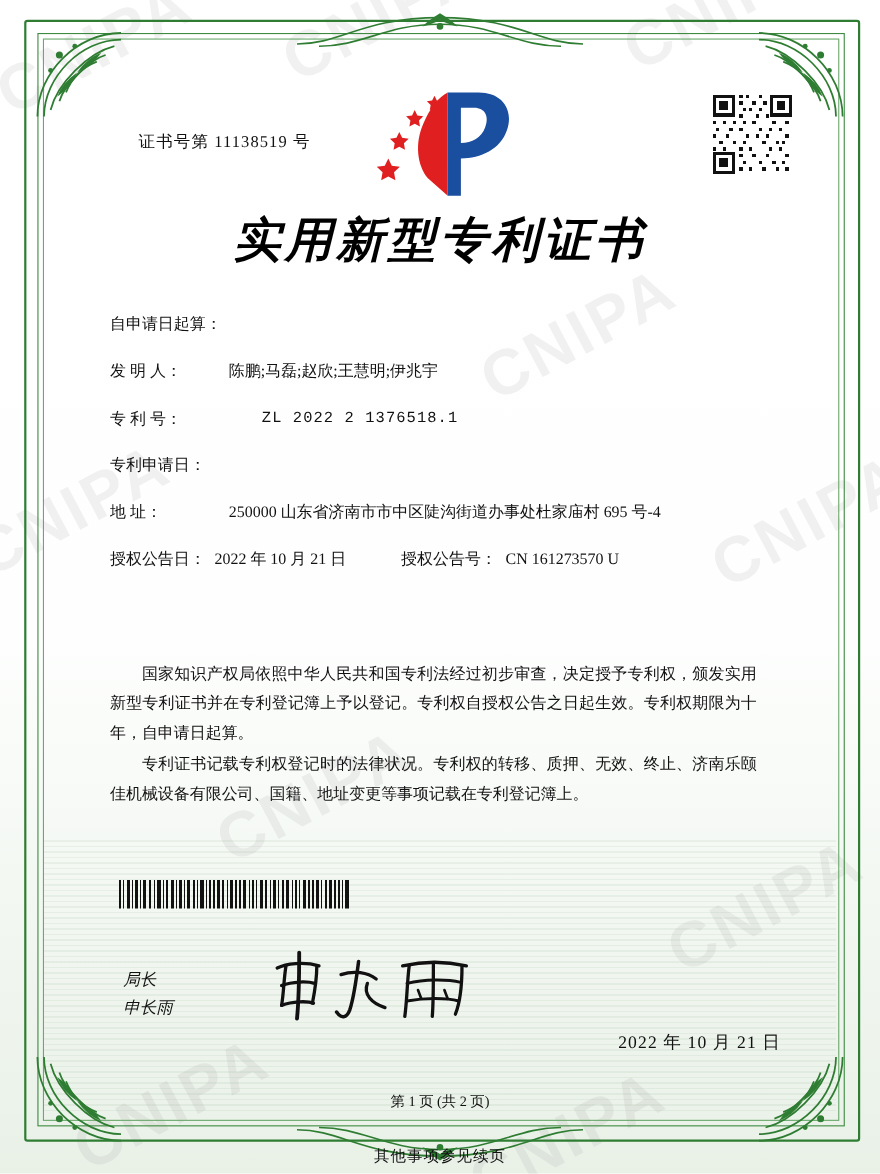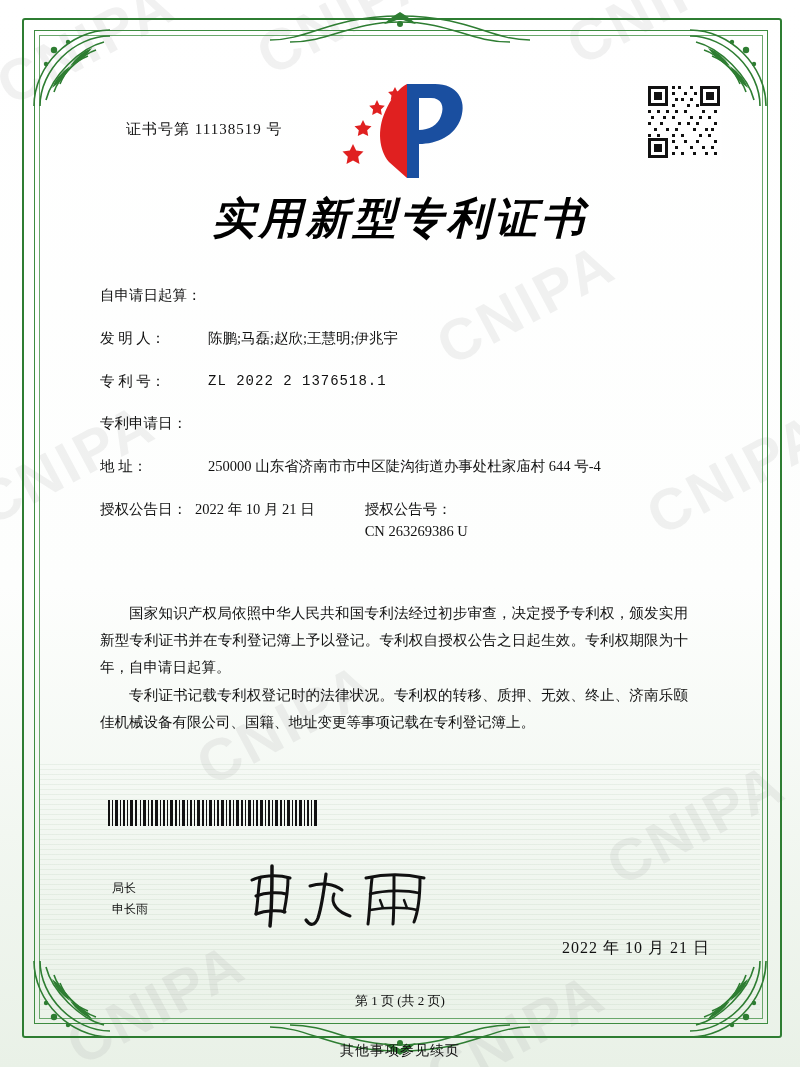--- a/index.html
+++ b/index.html
@@ -158,24 +158,25 @@
     white-space: nowrap;
   }
   .field-value {
     flex: 1;
     word-break: break-all;
   }
   .field-value.mono {
     font-family: "Liberation Mono", "DejaVu Sans Mono", monospace;
     letter-spacing: 1px;
     font-size: 14px;
+    margin-left: 30px;
   }
   .row-two { display: flex; }
   .row-two .half { display:flex; }
-  .row-two .half2 { display:flex; margin-left: 50px; flex-direction: column; }
+  .row-two .half2 { display:flex; margin-left: 50px; }
   .lbl-2 { white-space: nowrap; margin-right: 8px; }
 
   .body-text {
     position: absolute;
     left: 100px;
     top: 600px;
     width: 600px;
     font-size: 14.5px;
     line-height: 1.85;
     color: #111;
@@ -189,23 +190,24 @@
     left: 108px;
     top: 800px;
     width: 210px;
     height: 26px;
   }
 
   .signer {
     position: absolute;
     left: 112px;
     top: 878px;
-    font-size: 12px;
+    font-size: 15px;
     line-height: 1.75;
     color: #111;
+    font-style: italic;
   }
   .signature {
     position: absolute;
     left: 238px;
     top: 860px;
     width: 200px;
     height: 70px;
   }
   .sig-date {
     position: absolute;
@@ -463,32 +465,32 @@
     </div>
     <div class="field-row">
       <div class="field-label">专 利 号：</div>
       <div class="field-value mono">ZL 2022 2 1376518.1</div>
     </div>
     <div class="field-row">
       <div class="field-label">专利申请日：</div>
     </div>
     <div class="field-row">
       <div class="field-label">地      址：</div>
-      <div class="field-value">250000 山东省济南市市中区陡沟街道办事处杜家庙村 644 号-4</div>
+      <div class="field-value">250000 山东省济南市市中区陡沟街道办事处杜家庙村 695 号-4</div>
     </div>
 
     <div class="field-row">
       <div class="row-two" style="width:100%">
         <div class="half">
           <span class="lbl-2">授权公告日：</span>
           <span>2022 年 10 月 21 日</span>
         </div>
         <div class="half2">
           <span class="lbl-2">授权公告号：</span>
-          <span>CN 263269386 U</span>
+          <span>CN 161273570 U</span>
         </div>
       </div>
     </div>
   </div>
 
   <div class="body-text">
     <p>国家知识产权局依照中华人民共和国专利法经过初步审查，决定授予专利权，颁发实用新型专利证书并在专利登记簿上予以登记。专利权自授权公告之日起生效。专利权期限为十年，自申请日起算。</p>
     <p>专利证书记载专利权登记时的法律状况。专利权的转移、质押、无效、终止、济南乐颐佳机械设备有限公司、国籍、地址变更等事项记载在专利登记簿上。</p>
   </div>
 

